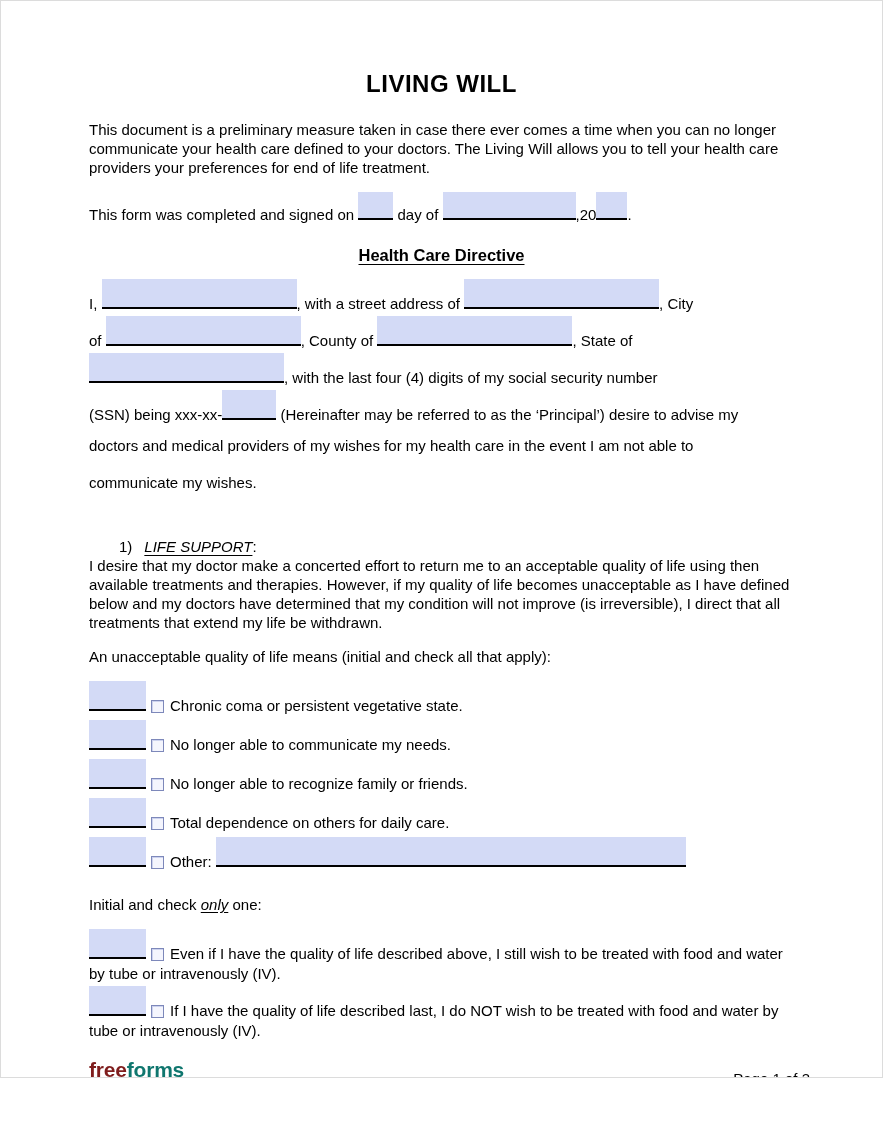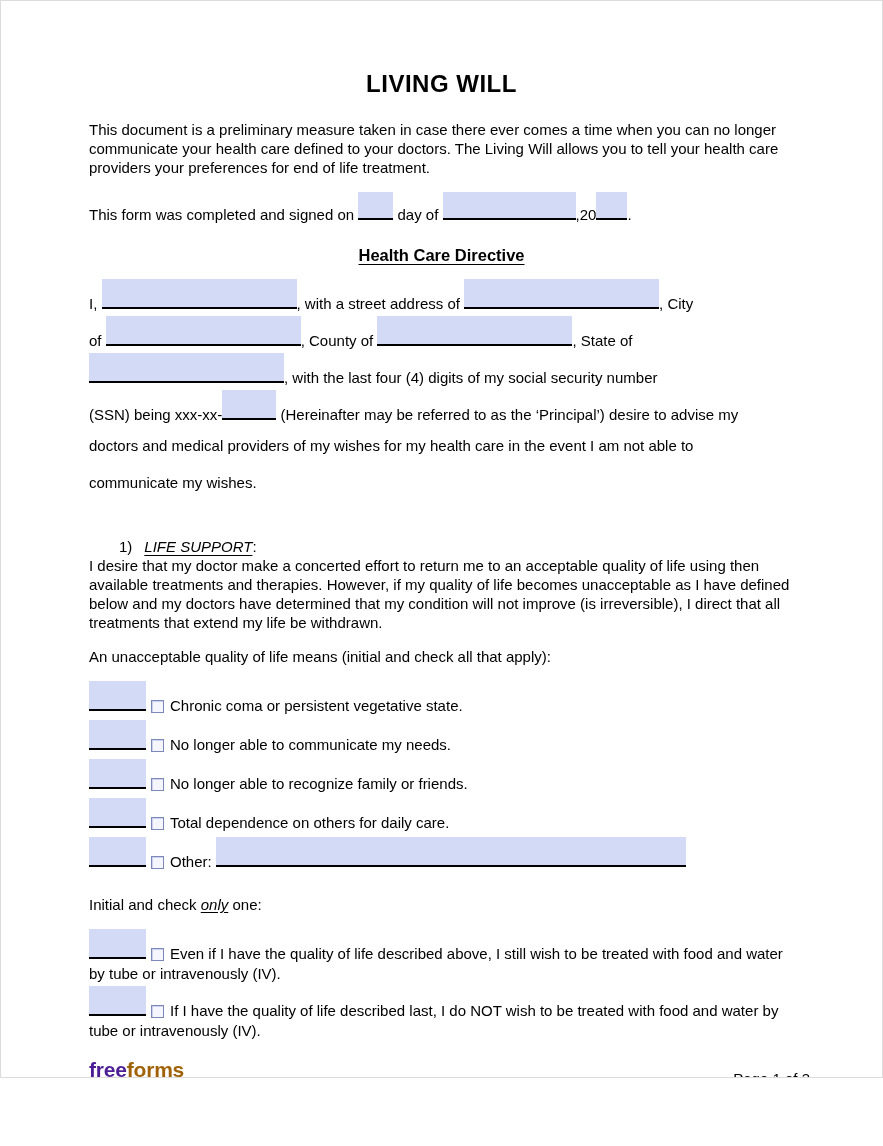--- a/index.html
+++ b/index.html
@@ -110,22 +110,22 @@
     display: flex;
     justify-content: space-between;
     align-items: flex-start;
   }
   .logo {
     font-size: 21px;
     font-weight: bold;
     letter-spacing: -0.2px;
     line-height: 22px;
   }
-  .logo-free  { color: #4c1d95; }
-  .logo-forms { color: #a16207; }
+  .logo-free  { color: #7f1d1d; }
+  .logo-forms { color: #0f766e; }
   .page-num { font-size: 15px; margin-top: 11px; line-height: 18px; text-decoration: underline; }
 </style>
 </head>
 <body>
 
 <div class="page">
 
   <h1 class="doc-title">LIVING WILL</h1>
 
   <p class="intro">This document is a preliminary measure taken in case there ever comes a time when you can no longer communicate your health care defined to your doctors. The Living Will allows you to tell your health care providers your preferences for end of life treatment.</p>

